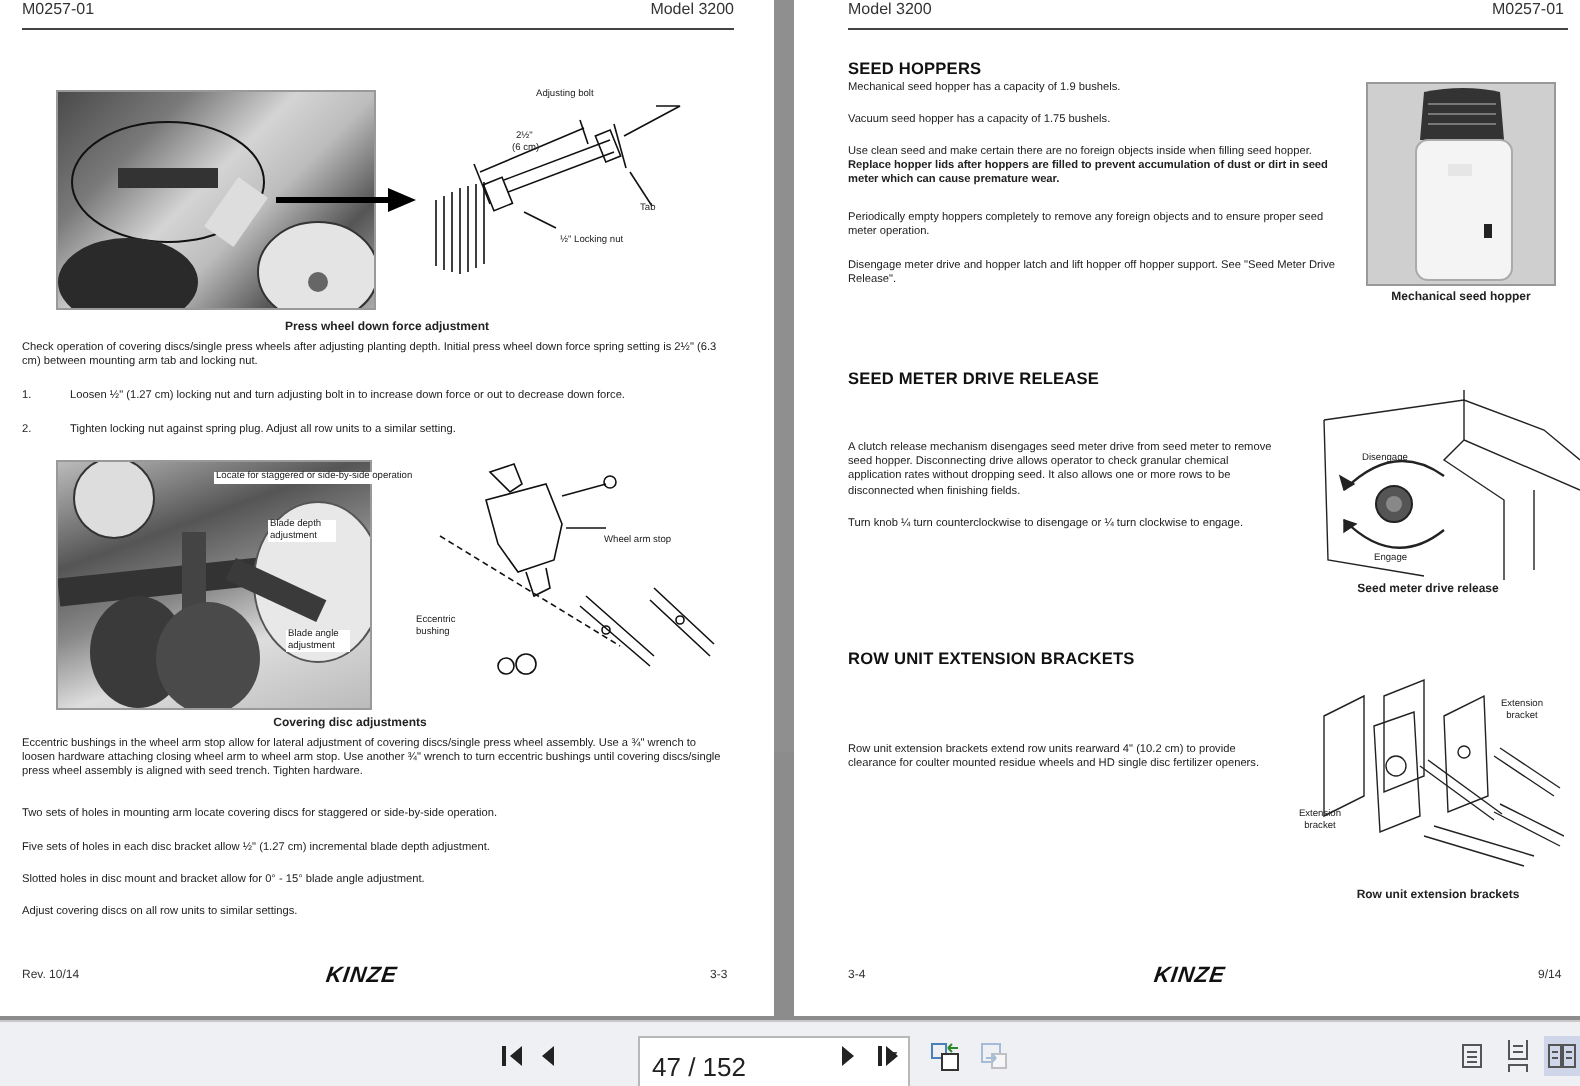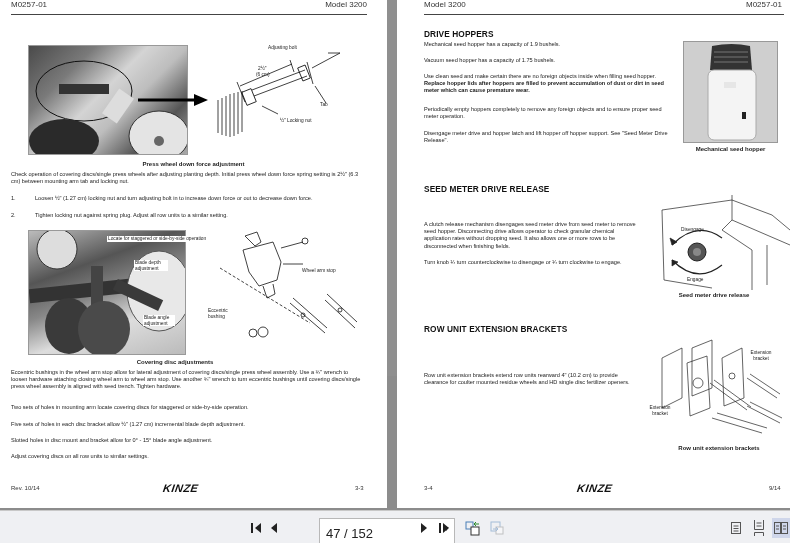--- a/index.html
+++ b/index.html
@@ -132,21 +132,21 @@
       <div class="foot" style="left:11px;">Rev. 10/14</div>
       <div class="logo" style="left:163px;">KINZE</div>
       <div class="foot" style="left:355px;">3-3</div>
     </div>
 
     <div class="page right">
       <div class="hdr" style="left:27px;">Model 3200</div>
       <div class="hdr" style="right:8px;">M0257-01</div>
       <div class="rule" style="left:27px; width:360px;"></div>
 
-      <div class="h2" style="left:27px; top:29px;">DRIVE HOPPERS</div>
+      <div class="h2" style="left:27px; top:29px;">SEED HOPPERS</div>
       <div class="p" style="left:27px; top:41px; width:250px;">Mechanical seed hopper has a capacity of 1.9 bushels.</div>
       <div class="p" style="left:27px; top:57px; width:250px;">Vacuum seed hopper has a capacity of 1.75 bushels.</div>
       <div class="p" style="left:27px; top:73px; width:250px;"><span>Use clean seed and make certain there are no foreign objects inside when filling seed hopper. </span><b>Replace hopper lids after hoppers are filled to prevent accumulation of dust or dirt in seed meter which can cause premature wear.</b></div>
       <div class="p" style="left:27px; top:106px; width:250px;">Periodically empty hoppers completely to remove any foreign objects and to ensure proper seed meter operation.</div>
       <div class="p" style="left:27px; top:130px; width:250px;">Disengage meter drive and hopper latch and lift hopper off hopper support. See "Seed Meter Drive Release".</div>
 
       <div class="photo" style="left:286px; top:41px; width:95px; height:102px; background:#d8d8d8;">
         <svg width="95" height="102" viewBox="0 0 95 102">
           <rect x="0" y="0" width="95" height="102" fill="#cfcfcf"></rect>
           <path d="M28,4 Q48,0 66,4 L68,28 L26,28 Z" fill="#333"></path>

